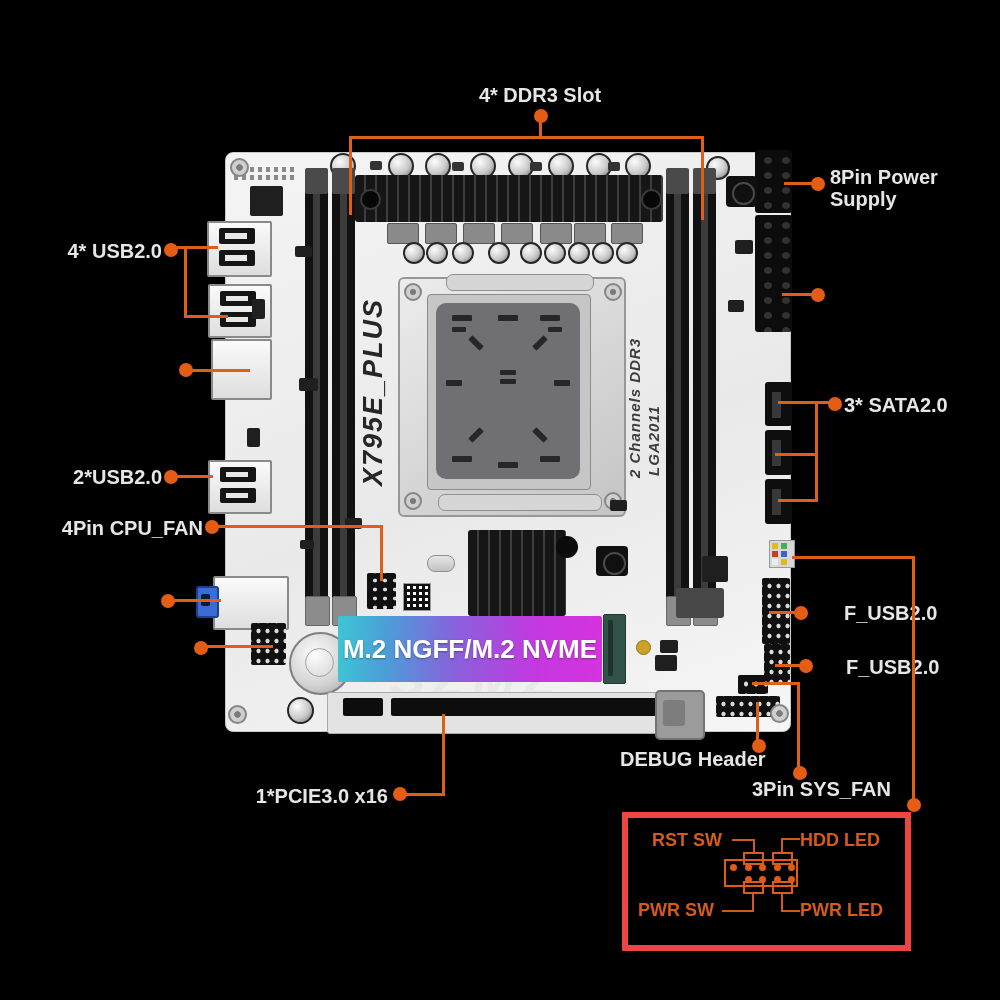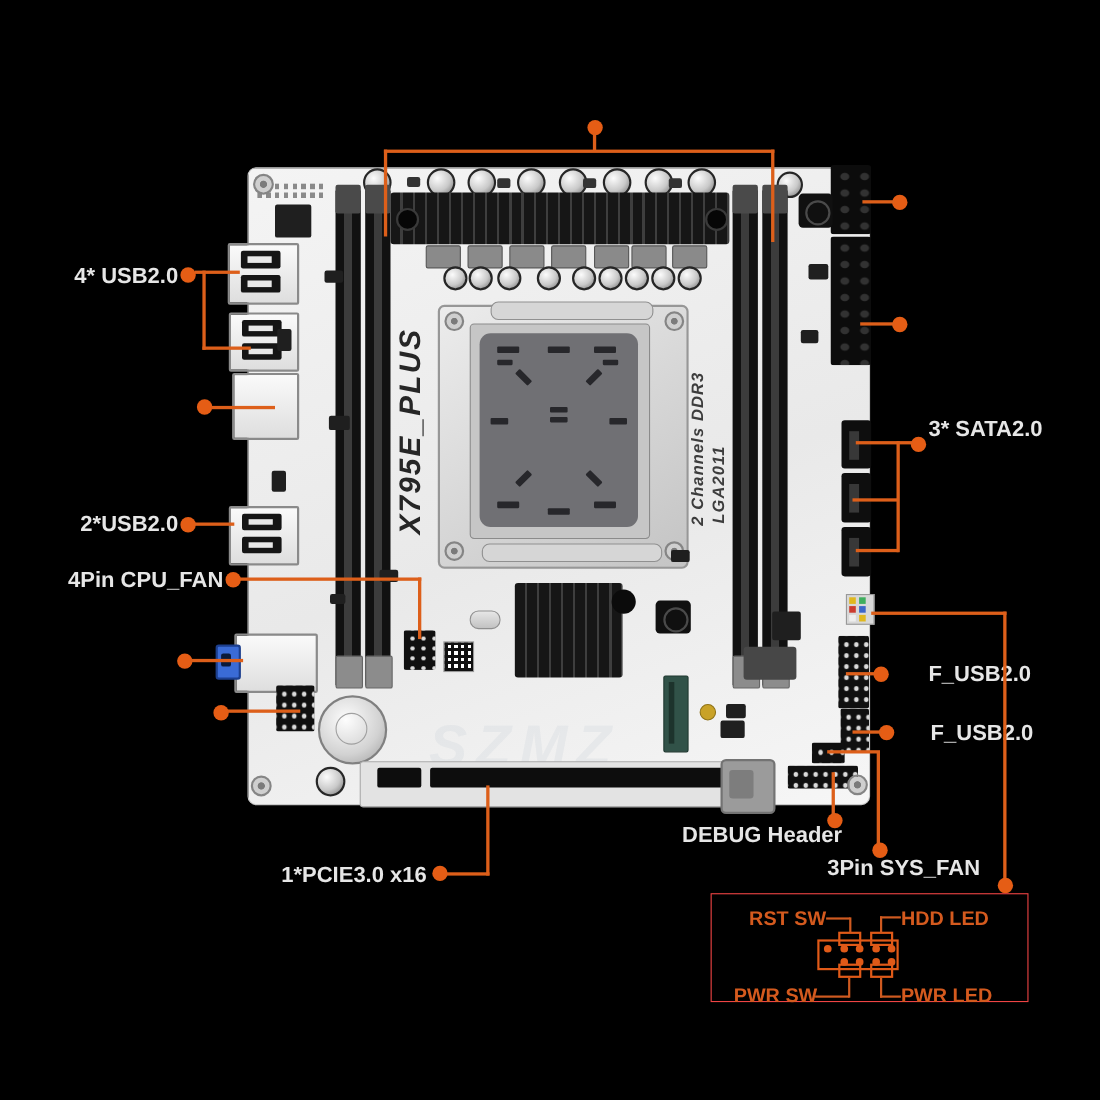--- a/index.html
+++ b/index.html
@@ -22,21 +22,21 @@
   .screw{position:absolute;border-radius:50%;background:radial-gradient(circle,#7b7b7b 28%,#cfcfcf 34%);border:2px solid #858585;}
   .hscrew{position:absolute;border-radius:50%;background:#060606;border:2px solid #3a3a3a;}
   .pinblock{position:absolute;background-color:#0c0c0c;background-image:radial-gradient(#323232 3.5px,transparent 4.5px);background-size:18px 15px;background-position:4px 3px;border-radius:3px;}
   .pinhdr{position:absolute;background-color:#101010;background-image:radial-gradient(#dcdcdc 1.6px,transparent 2.5px);background-size:9px 10px;background-position:3px 3px;border-radius:2px;}
   .ioport{position:absolute;background:linear-gradient(180deg,#fafafa,#dedede);border:2px solid #8a8a8a;border-radius:2px;}
   .tongue{position:absolute;background:#151515;border-radius:2px;}
   .tin{position:absolute;background:#e8e8e8;}
   .ic{position:absolute;background:#1f1f1f;border-radius:2px;}
   .mark{position:absolute;background:#27272b;border-radius:1px;}
   .vtext{position:absolute;transform:rotate(-90deg);transform-origin:0 0;white-space:nowrap;font-style:italic;font-weight:bold;}
-  .fpbox{position:absolute;left:646px;top:812px;width:289px;height:99px;border:1px solid #ef4444;box-sizing:border-box;}
+  .fpbox{position:absolute;left:622px;top:812px;width:289px;height:139px;border:6px solid #ef4444;box-sizing:border-box;}
   .boxlbl{position:absolute;color:#d45a1e;font-weight:bold;font-size:18px;white-space:nowrap;}
   .boxln{position:absolute;background:#cf5a20;}
   .boxrect{position:absolute;border:2px solid #e05a18;box-sizing:border-box;background:transparent;}
   .boxdot{position:absolute;width:7px;height:7px;border-radius:50%;background:#e05a18;}
 </style>
 </head>
 <body>
 
 <div class="stage">
 
@@ -184,47 +184,53 @@
   <div class="ic" style="left:299px;top:378px;width:19px;height:13px;"></div>
   <div class="ic" style="left:247px;top:428px;width:13px;height:19px;"></div>
   <div class="ic" style="left:345px;top:518px;width:17px;height:11px;"></div>
   <div class="ic" style="left:610px;top:500px;width:17px;height:11px;"></div>
   <div class="ic" style="left:300px;top:540px;width:14px;height:9px;"></div>
   <div class="ic" style="left:660px;top:640px;width:18px;height:13px;"></div>
   <div class="ic" style="left:655px;top:655px;width:22px;height:16px;"></div>
 
   <div class="a" style="left:390px;top:648px;font-size:52px;font-weight:bold;font-style:italic;letter-spacing:8px;color:rgba(190,200,210,0.2);">SZMZ</div>
 
+  <div class="a" style="left:338px;top:616px;width:264px;height:66px;border-radius:2px;background:linear-gradient(93deg,#3ec6d4 0%,#4a9fd8 18%,#8a60dc 45%,#c438e0 75%,#d633dd 100%);text-align:center;line-height:66px;font-size:26px;font-weight:800;color:#fff;text-shadow:0 1px 2px rgba(0,0,0,0.35);">M.2 NGFF/M.2 NVME</div>
   <div class="a" style="left:603px;top:614px;width:21px;height:68px;background:#315248;border:1px solid #203830;border-radius:2px;"></div>
   <div class="a" style="left:608px;top:620px;width:5px;height:56px;background:#1d332c;"></div>
   <div class="a" style="left:636px;top:640px;width:13px;height:13px;background:#c9a227;border:1px solid #8f7318;border-radius:50%;"></div>
 
   <div class="a" style="left:327px;top:692px;width:346px;height:40px;background:#e3e3e3;border:1px solid #aaa;border-radius:3px;"></div>
   <div class="a" style="left:343px;top:698px;width:40px;height:18px;background:#0d0d0d;border-radius:2px;"></div>
   <div class="a" style="left:391px;top:698px;width:266px;height:18px;background:#0d0d0d;border-radius:2px;"></div>
   <div class="a" style="left:655px;top:690px;width:46px;height:46px;background:#9b9b9b;border:2px solid #737373;border-radius:5px;"></div>
   <div class="a" style="left:663px;top:700px;width:22px;height:26px;background:#7d7d7d;border-radius:3px;"></div>
   <div class="cap a" style="left:287px;top:697px;width:23px;height:23px;"></div>
   <div class="screw" style="left:228px;top:705px;width:15px;height:15px;"></div>
   <div class="screw" style="left:770px;top:704px;width:15px;height:15px;"></div>
   <div class="screw" style="left:230px;top:158px;width:15px;height:15px;"></div>
 
+  <div class="lbl c" style="left:420px;top:84px;width:240px;">4* DDR3 Slot</div>
   <div class="dot" style="left:534px;top:109px;"></div>
   <div class="ln" style="left:539px;top:121px;width:3px;height:17px;"></div>
   <div class="ln" style="left:349px;top:136px;width:355px;height:3px;"></div>
   <div class="ln" style="left:349px;top:136px;width:3px;height:79px;"></div>
   <div class="ln" style="left:701px;top:136px;width:3px;height:84px;"></div>
 
+  <div class="lbl" style="left:830px;top:166px;">
+    <div>8Pin Power</div>
+    <div>Supply</div>
+  </div>
   <div class="dot" style="left:811px;top:177px;"></div>
   <div class="ln" style="left:784px;top:182px;width:29px;height:3px;"></div>
 
   <div class="dot" style="left:811px;top:288px;"></div>
   <div class="ln" style="left:782px;top:293px;width:31px;height:3px;"></div>
 
-  <div class="lbl" style="left:844px;top:379px;">3* SATA2.0</div>
+  <div class="lbl" style="left:844px;top:394px;">3* SATA2.0</div>
   <div class="dot" style="left:828px;top:397px;"></div>
   <div class="ln" style="left:778px;top:401px;width:52px;height:3px;"></div>
   <div class="ln" style="left:815px;top:401px;width:3px;height:101px;"></div>
   <div class="ln" style="left:775px;top:453px;width:42px;height:3px;"></div>
   <div class="ln" style="left:778px;top:499px;width:39px;height:3px;"></div>
 
   <div class="lbl r" style="left:50px;top:240px;width:112px;">4* USB2.0</div>
   <div class="dot" style="left:164px;top:243px;"></div>
   <div class="ln" style="left:177px;top:246px;width:41px;height:3px;"></div>
   <div class="ln" style="left:184px;top:246px;width:3px;height:72px;"></div>

